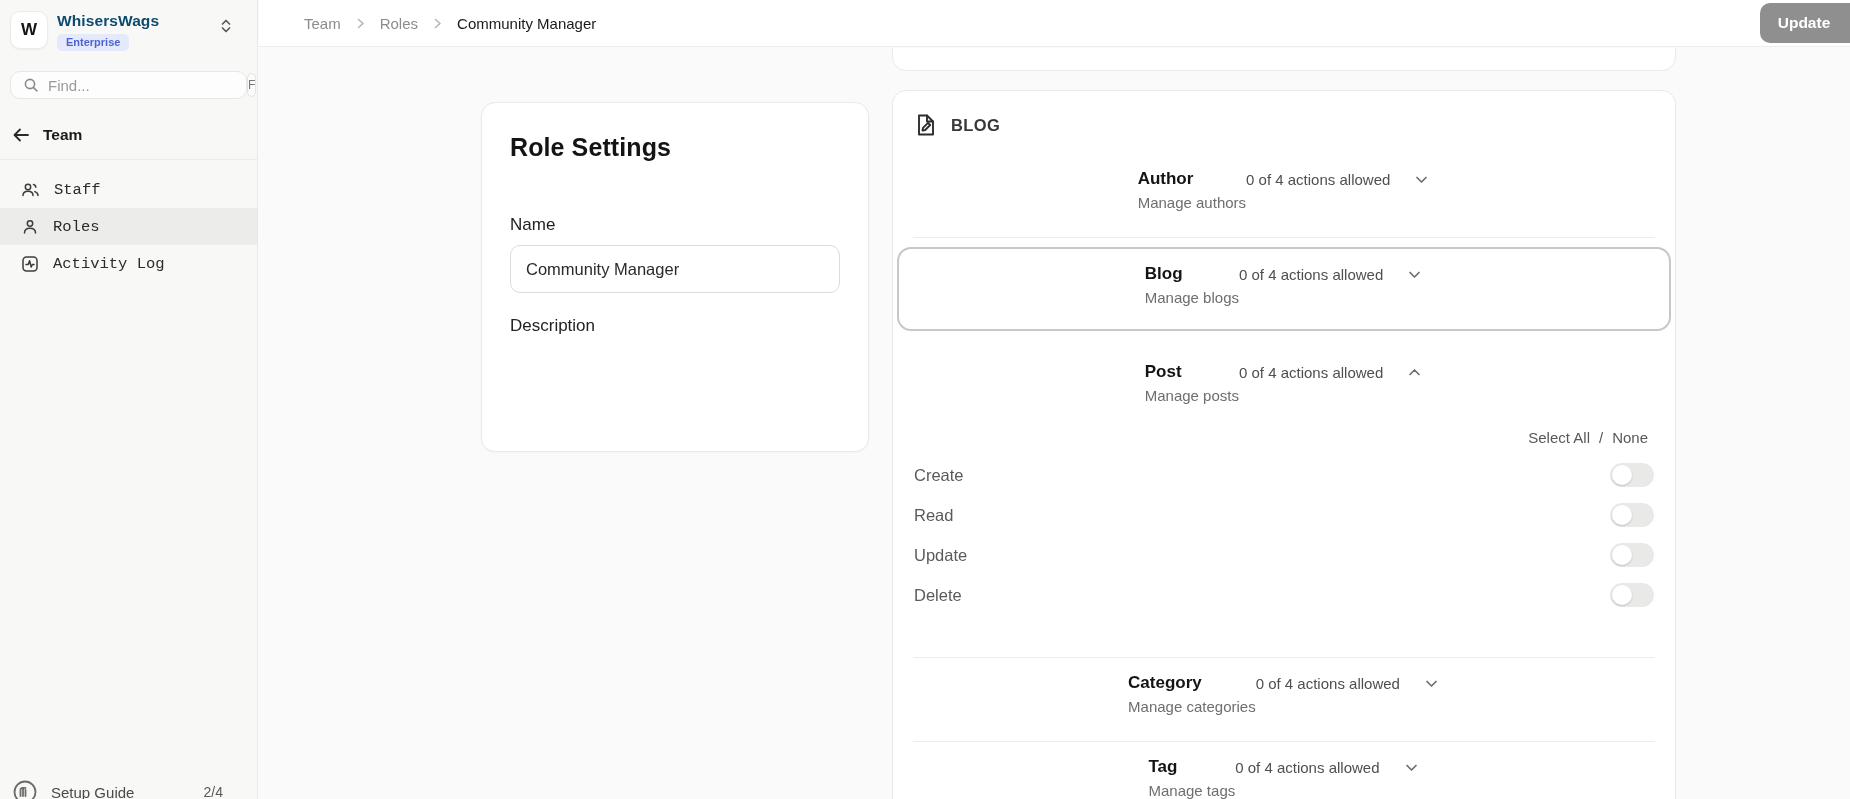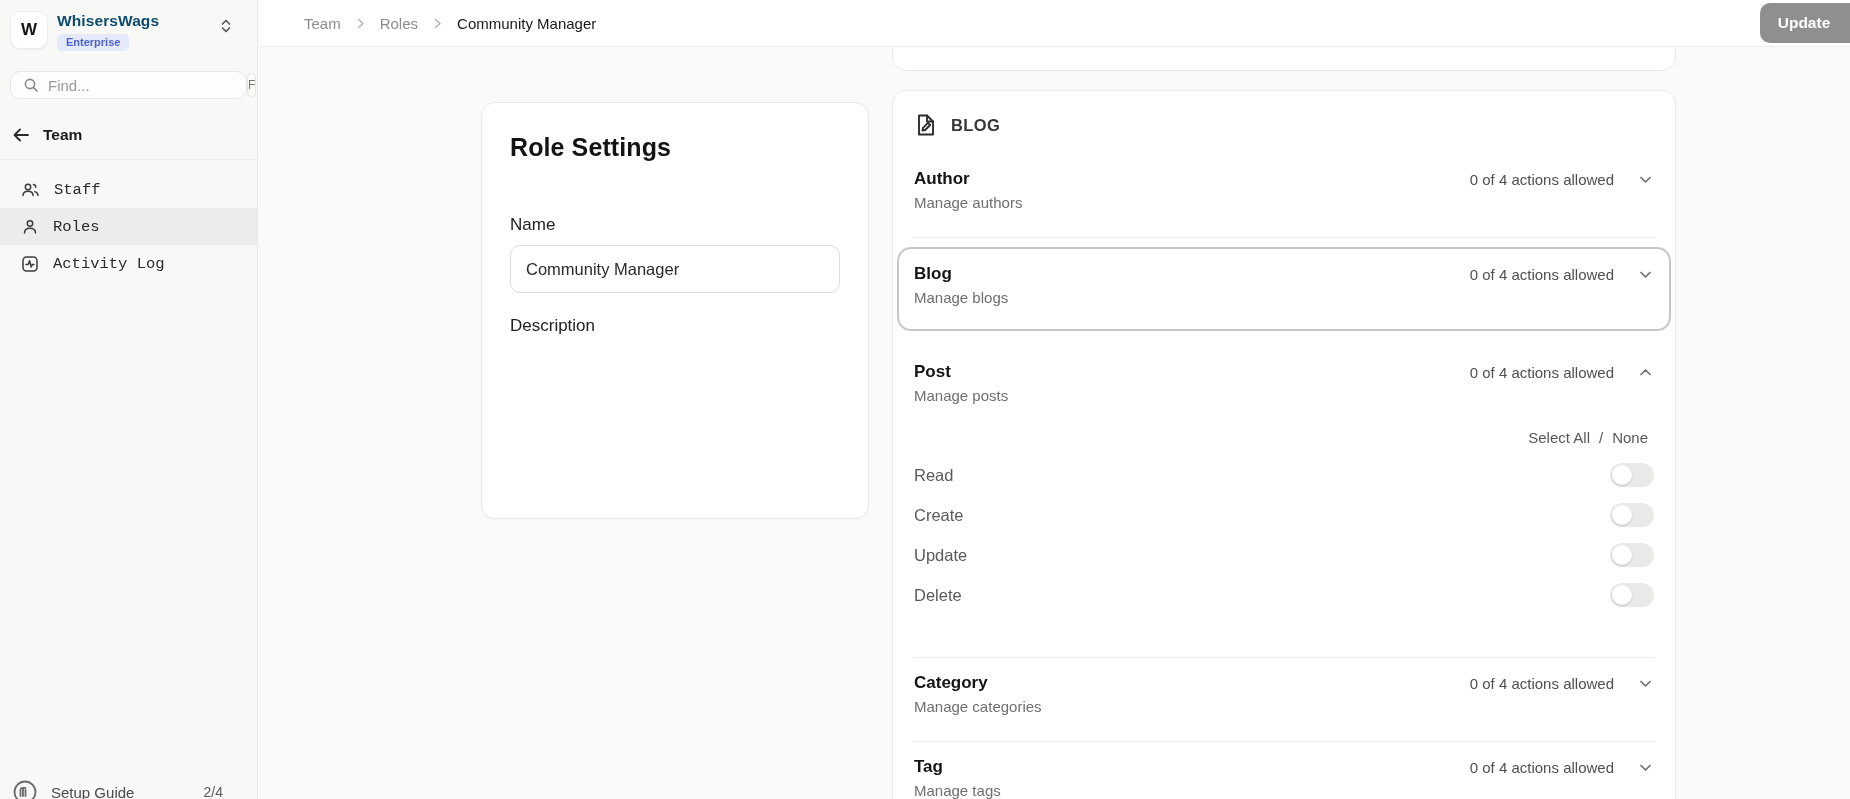--- a/index.html
+++ b/index.html
@@ -55,41 +55,41 @@
   .crumb.current{ color:#1a1a1a; }
   .update-btn{ position:absolute; top:3px; right:-10px; width:100px; height:40px;
     border:none; border-radius:10px; background:#8f8f8f; color:#fff;
     font-size:15.5px; font-weight:bold; font-family:inherit; cursor:pointer;
     padding-right:12px; }
 
   
   .main{ position:absolute; left:259px; right:0; top:48px; bottom:0; overflow:hidden; }
   .card{ background:#fff; border:1px solid #e9e9e8; border-radius:14px; }
   .card-above{ position:absolute; left:633px; top:-70px; width:784px; height:93px; }
-  .role-card{ position:absolute; left:222px; top:54px; width:388px; height:417px;
+  .role-card{ position:absolute; left:222px; top:54px; width:388px; height:350px;
     padding:30px 28px; box-shadow:0 1px 2px rgba(0,0,0,.03); }
   .role-title{ font-size:25px; font-weight:bold; color:#141414; letter-spacing:.1px;}
   .field-label{ margin-top:53px; font-size:17px; color:#222; }
   .field-label.second{ margin-top:23px; }
   .role-card input.text-field{ margin-top:10px; width:100%; height:48px;
     border:1px solid #dcdcdc; border-radius:10px; padding:0 15px;
     font-size:16.5px; color:#2a2a2a; font-family:inherit; outline:none; background:#fff;}
   .role-card textarea.text-field{ margin-top:10px; width:100%; height:77px;
     border:1px solid #dcdcdc; border-radius:10px; padding:10px 15px;
     font-size:16.5px; line-height:1.3; color:#2a2a2a; font-family:inherit;
     outline:none; resize:both; background:#fff; }
 
   
   .perm-card{ position:absolute; left:633px; top:42px; width:784px; height:830px;
     padding:13px 20px 0; box-shadow:0 1px 2px rgba(0,0,0,.03); }
   .group-header{ display:flex; align-items:center; gap:13px; padding:8px 1px 16px; }
   .group-title{ font-size:16.5px; font-weight:bold; color:#383838; letter-spacing:.4px; }
   .divider{ height:1px; background:#ececeb; }
   .perm-row{ padding:15px 1px 26px; }
-  .perm-head{ display:flex; justify-content:space-between; align-items:flex-start; cursor:pointer; }
+  .perm-head{ display:flex; justify-content:center; align-items:flex-start; cursor:pointer; }
   .perm-name{ font-size:17px; font-weight:bold; color:#141414; }
   .perm-desc{ margin-top:5px; font-size:15px; color:#6e6e6e; }
   .perm-right{ display:flex; align-items:center; gap:23px; padding-top:2px; }
   .perm-summary{ font-size:15px; color:#4f4f4f; }
   .chev{ color:#6e6e6e; }
   .perm-row.highlight-box{ border:2px solid #c7c7c7; border-radius:14px;
     margin:9px -16px 0; padding:15px 15px 23px; }
   .perm-row.post{ padding-top:31px; }
   .select-line{ display:flex; justify-content:flex-end; align-items:center; gap:9px;
     margin:25px 6px 5px 0; font-size:15px; color:#585858; }
@@ -277,27 +277,27 @@
               </span>
             </div>
           </div>
           <div class="select-line">
             <span class="select-link">Select All</span>
             <span>/</span>
             <span class="select-link">None</span>
           </div>
           <div class="post-actions">
             <div class="action-row">
-              <span class="action-label">Read</span>
+              <span class="action-label">Create</span>
               <div class="toggle">
                 <div class="knob"></div>
               </div>
             </div>
             <div class="action-row">
-              <span class="action-label">Create</span>
+              <span class="action-label">Read</span>
               <div class="toggle">
                 <div class="knob"></div>
               </div>
             </div>
             <div class="action-row">
               <span class="action-label">Update</span>
               <div class="toggle">
                 <div class="knob"></div>
               </div>
             </div>

